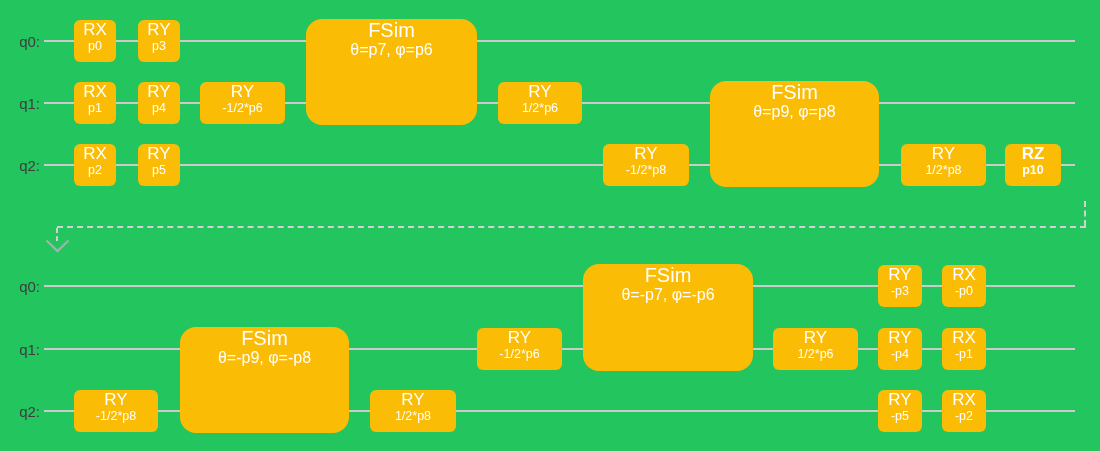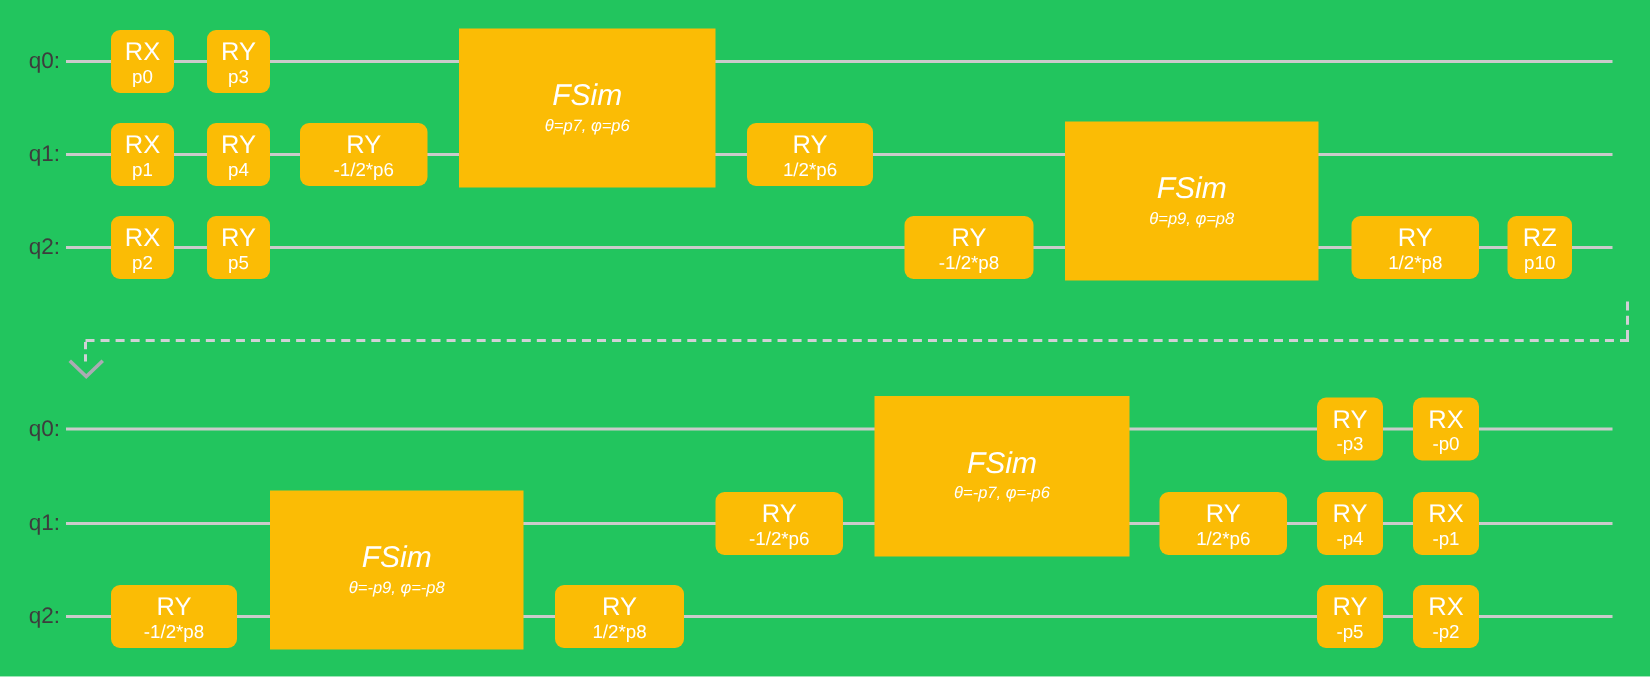--- a/index.html
+++ b/index.html
@@ -27,29 +27,29 @@
     font-size:15px;color:var(--label);
     transform:translateY(-50%);
     white-space:nowrap;
   }
   .gate{
     position:absolute;
     background:var(--gate);
     color:var(--gate-text);
     border-radius:6px;
     display:flex;flex-direction:column;
-    align-items:center;justify-content:center;
+    align-items:center;
     text-align:center;
     box-sizing:border-box;
   }
   .gate .g-label{font-size:17px;line-height:19px;white-space:nowrap;}
   .gate .g-param{font-size:12.5px;line-height:14px;white-space:nowrap;}
-  .gate.big{border-radius:0;font-style:italic;}
+  .gate.big{border-radius:16px;}
   .gate.big .g-label{font-size:20px;line-height:23px;}
-  .gate.big .g-param{font-size:11px;line-height:16px;}
+  .gate.big .g-param{font-size:16px;line-height:16px;}
   
   .wrap-seg{position:absolute;}
   .wrap-h{left:57px;top:226px;width:1029px;height:0;border-top:2px dashed var(--dash);}
   .wrap-v-right{left:1084px;top:201px;width:0;height:25px;border-left:2px dashed var(--dash);}
   .wrap-v-left{left:56px;top:228px;width:0;height:13px;border-left:2px dashed var(--dash);}
   .wrap-arrow{position:absolute;left:45px;top:239px;}
 </style>
 </head>
 <body style="background: rgb(255, 255, 255);">
 
@@ -108,21 +108,21 @@
       <div class="g-param">-1/2*p8</div>
     </div>
     <div class="gate big" style="left: 710px; top: 81px; width: 169px; height: 106px;">
       <div class="g-label">FSim</div>
       <div class="g-param">θ=p9, φ=p8</div>
     </div>
     <div class="gate" style="left: 901px; top: 144px; width: 85px; height: 42px;">
       <div class="g-label">RY</div>
       <div class="g-param">1/2*p8</div>
     </div>
-    <div class="gate" style="left: 1005px; top: 144px; width: 43px; height: 42px;">
+    <div class="gate" style="left: 1005px; top: 144px; width: 56px; height: 42px; font-weight: bold;">
       <div class="g-label">RZ</div>
       <div class="g-param">p10</div>
     </div>
     <div class="wire" style="left: 44px; top: 285px; width: 1031px;"></div>
     <div class="wire-label" style="left: 4px; top: 286px;">q0:</div>
     <div class="wire" style="left: 44px; top: 348px; width: 1031px;"></div>
     <div class="wire-label" style="left: 4px; top: 349px;">q1:</div>
     <div class="wire" style="left: 44px; top: 410px; width: 1031px;"></div>
     <div class="wire-label" style="left: 4px; top: 411px;">q2:</div>
     <div class="gate" style="left: 74px; top: 390px; width: 84px; height: 42px;">

